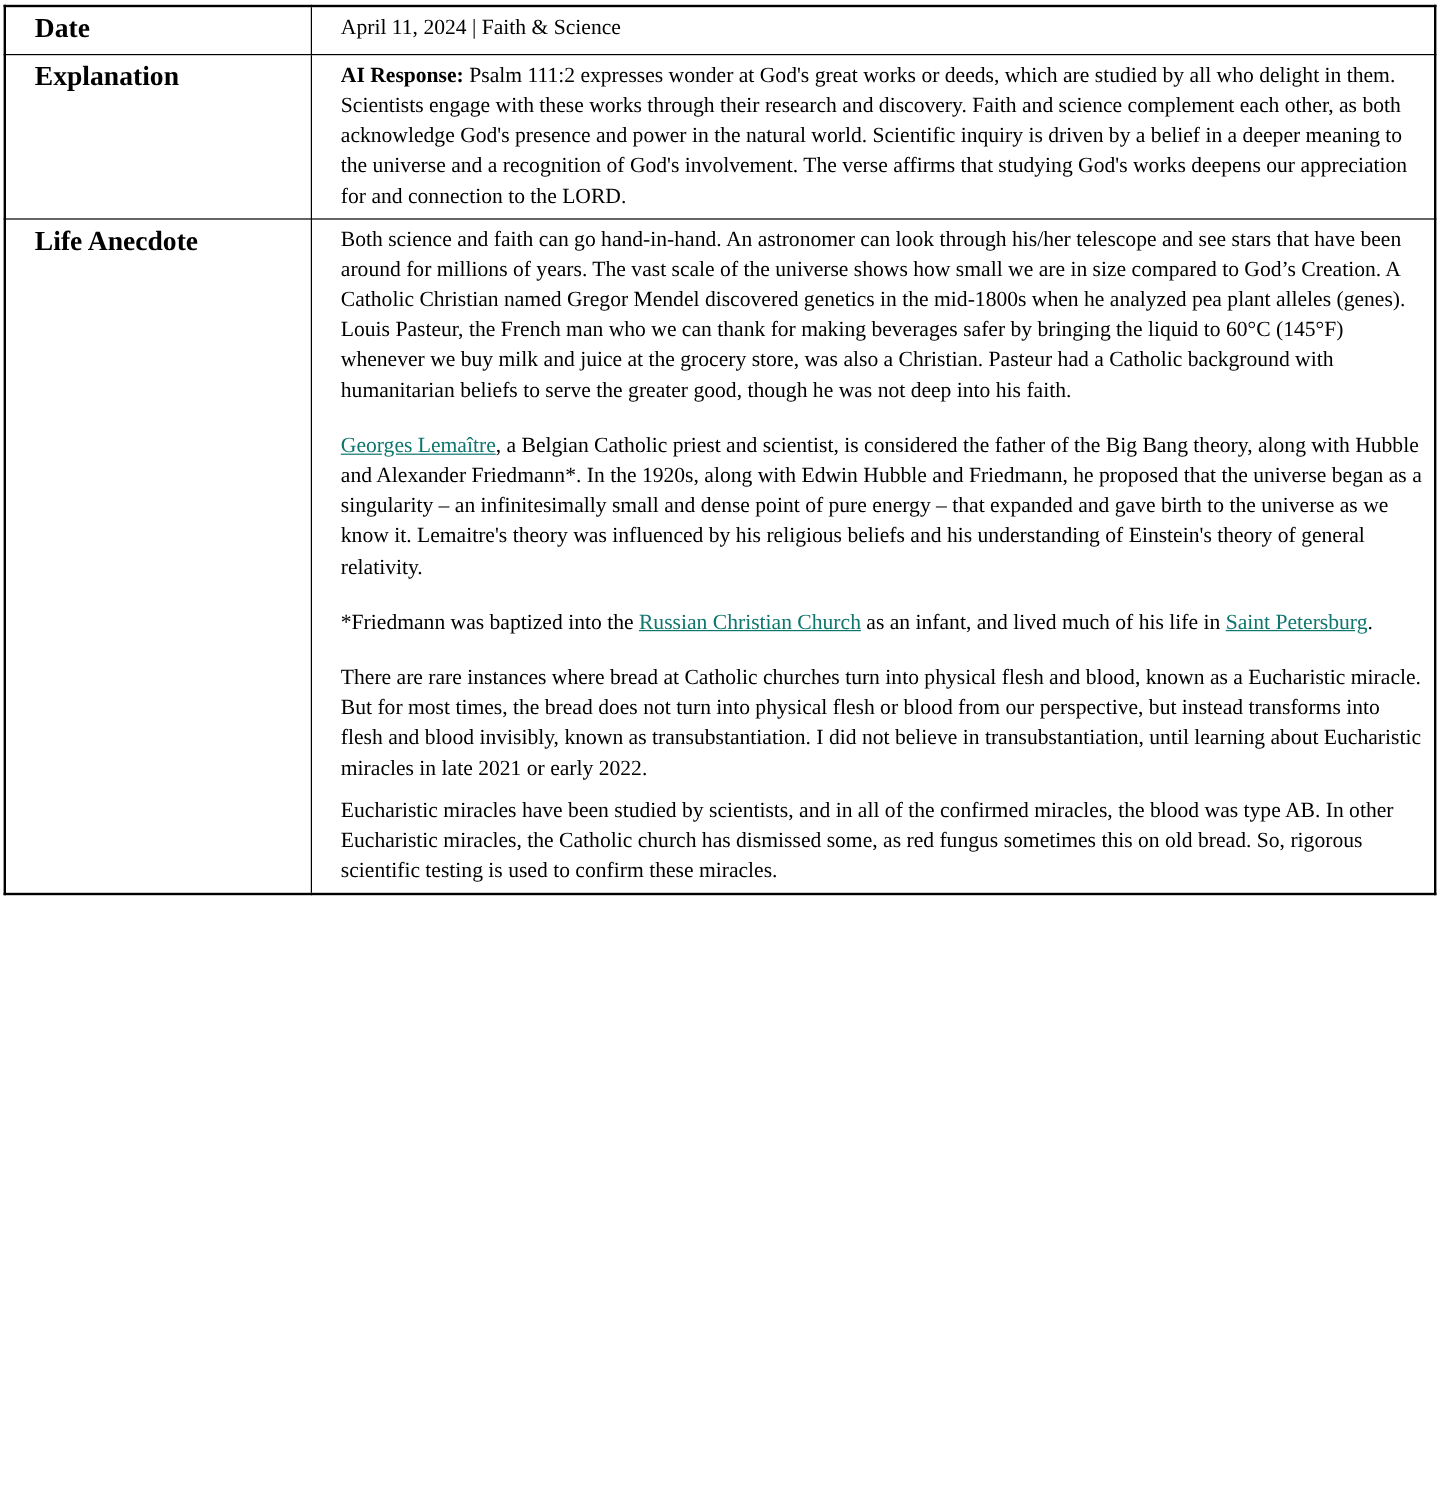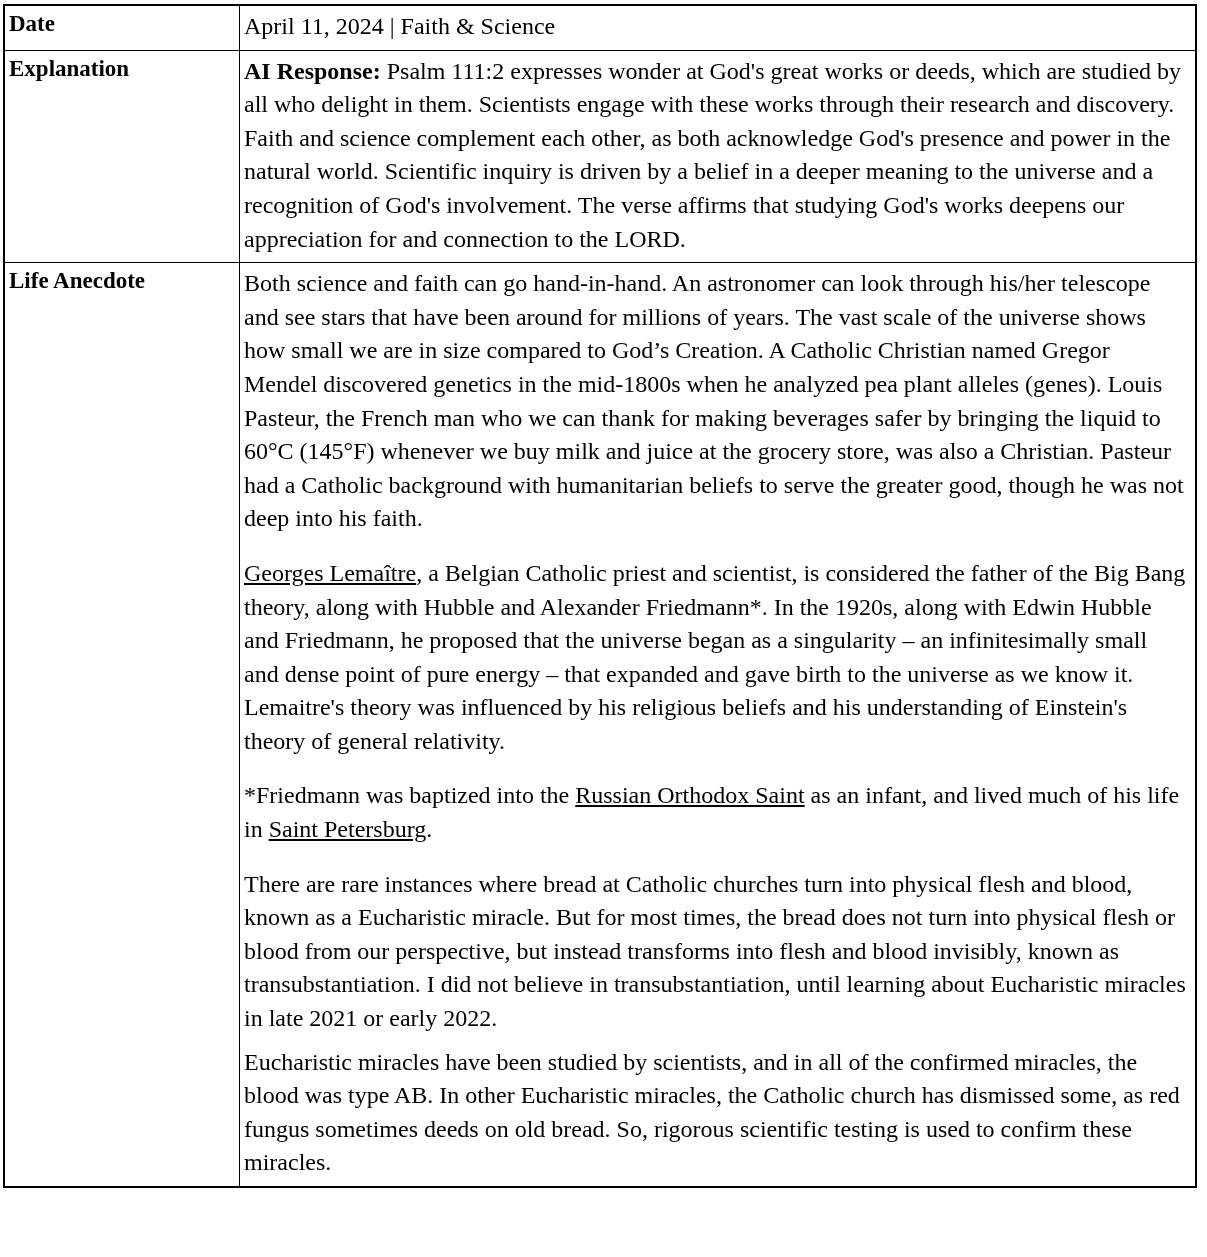--- a/index.html
+++ b/index.html
@@ -21,52 +21,52 @@
   }
   table.entry-table {
     border-collapse: collapse;
     width: 1194px;
     table-layout: fixed;
     border: 2px solid #000;
   }
   table.entry-table td {
     border: 1px solid #000;
     vertical-align: top;
-    padding: 4px 8px 6px 4px;
+    padding: 4px 8px 6px 24px;
   }
   td.label-cell {
     width: 222px;
     font-weight: bold;
     font-size: 23px;
     line-height: 1.25;
     padding-left: 10px;
     padding-top: 7px;
   }
   td.value-cell {
-    font-size: 24px;
+    font-size: 18px;
     line-height: 1.40;
     padding-left: 10px;
     padding-top: 8px;
     padding-right: 12px;
   }
   td.value-cell p {
     margin: 0;
   }
   td.value-cell p + p {
     margin-top: 21px;
   }
   td.value-cell p.tight + p.tight {
     margin-top: 10px;
   }
   .strong-lead {
     font-weight: bold;
     margin-top: 31px;
   }
   a.doclink {
-    color: #000000;
+    color: #0f766e;
     text-decoration: underline;
   }
   .anecdote-cell {
     padding-bottom: 14px;
   }
   .anecdote-label {
     padding-top: 9px;
     margin-left: 36px;
   }
 </style>
@@ -84,20 +84,20 @@
         <td class="label-cell">Explanation</td>
         <td class="value-cell">
           <p><span class="strong-lead">AI Response:</span><span> Psalm 111:2 expresses wonder at God's great works or deeds, which are studied by all who delight in them. Scientists engage with these works through their research and discovery. Faith and science complement each other, as both acknowledge God's presence and power in the natural world. Scientific inquiry is driven by a belief in a deeper meaning to the universe and a recognition of God's involvement. The verse affirms that studying God's works deepens our appreciation for and connection to the LORD.</span></p>
         </td>
       </tr>
       <tr>
         <td class="label-cell anecdote-label">Life Anecdote</td>
         <td class="value-cell anecdote-cell">
           <p>Both science and faith can go hand-in-hand. An astronomer can look through his/her telescope and see stars that have been around for millions of years. The vast scale of the universe shows how small we are in size compared to God’s Creation. A Catholic Christian named Gregor Mendel discovered genetics in the mid-1800s when he analyzed pea plant alleles (genes). Louis Pasteur, the French man who we can thank for making beverages safer by bringing the liquid to 60°C (145°F) whenever we buy milk and juice at the grocery store, was also a Christian. Pasteur had a Catholic background with humanitarian beliefs to serve the greater good, though he was not deep into his faith.</p>
           <p><a class="doclink" href="#">Georges Lemaître</a><span>, a Belgian Catholic priest and scientist, is considered the father of the Big Bang theory, along with Hubble and Alexander Friedmann*. In the 1920s, along with Edwin Hubble and Friedmann, he proposed that the universe began as a singularity – an infinitesimally small and dense point of pure energy – that expanded and gave birth to the universe as we know it. Lemaitre's theory was influenced by his religious beliefs and his understanding of Einstein's theory of general relativity.</span></p>
-          <p><span>*Friedmann was baptized into the </span><a class="doclink" href="#">Russian Orthodox Saint</a><span> as an infant, and lived much of his life in </span><a class="doclink" href="#">Saint Petersburg</a><span>.</span></p>
+          <p><span>*Friedmann was baptized into the </span><a class="doclink" href="#">Russian Christian Church</a><span> as an infant, and lived much of his life in </span><a class="doclink" href="#">Saint Petersburg</a><span>.</span></p>
           <p class="tight">There are rare instances where bread at Catholic churches turn into physical flesh and blood, known as a Eucharistic miracle. But for most times, the bread does not turn into physical flesh or blood from our perspective, but instead transforms into flesh and blood invisibly, known as transubstantiation. I did not believe in transubstantiation, until learning about Eucharistic miracles in late 2021 or early 2022.</p>
-          <p class="tight">Eucharistic miracles have been studied by scientists, and in all of the confirmed miracles, the blood was type AB. In other Eucharistic miracles, the Catholic church has dismissed some, as red fungus sometimes deeds on old bread. So, rigorous scientific testing is used to confirm these miracles.</p>
+          <p class="tight">Eucharistic miracles have been studied by scientists, and in all of the confirmed miracles, the blood was type AB. In other Eucharistic miracles, the Catholic church has dismissed some, as red fungus sometimes this on old bread. So, rigorous scientific testing is used to confirm these miracles.</p>
         </td>
       </tr>
     </tbody>
   </table>
 </div>
 
 </body></html>

